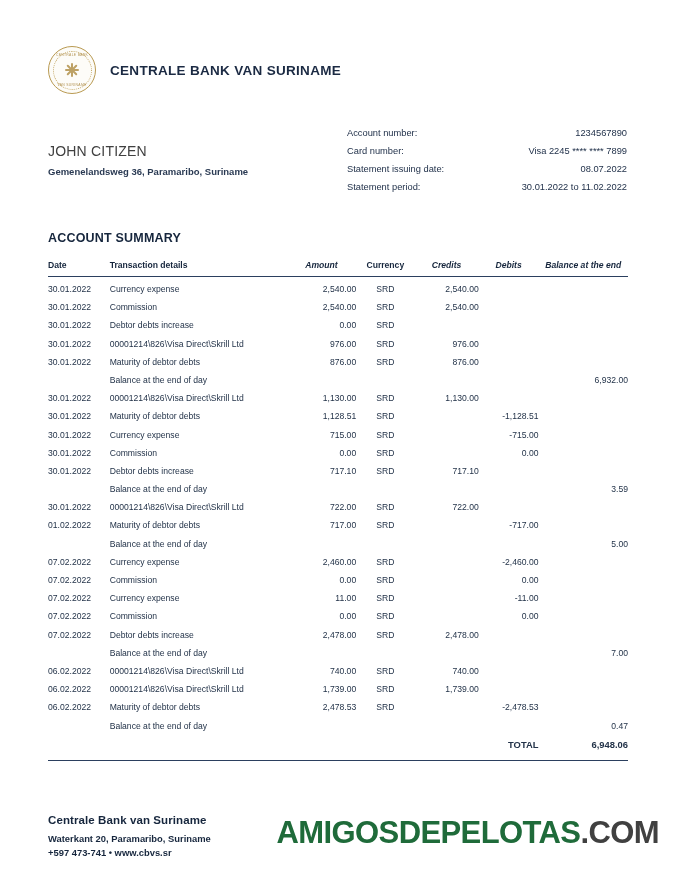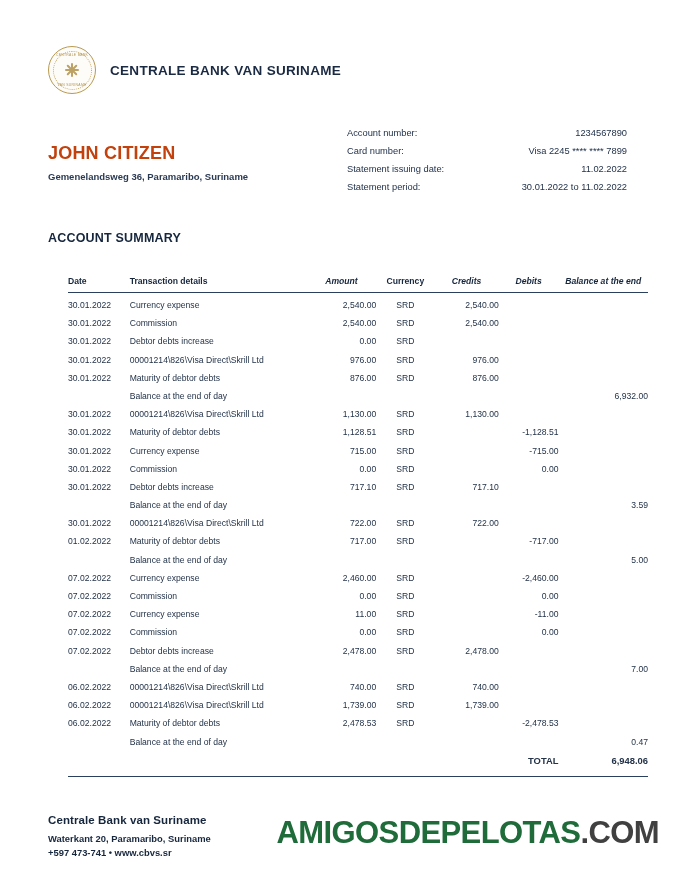--- a/index.html
+++ b/index.html
@@ -90,24 +90,24 @@
     white-space: nowrap;
   }
 
   
   .customer {
     position: absolute;
     left: 48px;
     top: 143px;
   }
   .customer-name {
-    font-size: 18px;
-    font-weight: bold;
+    font-size: 14px;
+    font-weight: normal;
     letter-spacing: 0.2px;
-    color: #c2410c;
+    color: #404040;
     margin: 0 0 7px 0;
   }
   .customer-address {
     font-size: 9.5px;
     font-weight: bold;
     color: #2a3a53;
     margin: 0;
   }
 
   .acct-table {
@@ -134,23 +134,22 @@
     font-size: 12.5px;
     font-weight: bold;
     letter-spacing: 0.2px;
     color: #16263d;
   }
 
   
   .txn-wrap {
     position: absolute;
     left: 48px;
-    top: 276px;
+    top: 260px;
     width: 580px;
-    margin-left: 20px;
   }
   table.txn {
     width: 580px;
     border-collapse: collapse;
     font-size: 8.6px;
   }
   table.txn thead th {
     font-size: 8.6px;
     font-weight: bold;
     color: #16263d;
@@ -250,21 +249,21 @@
       <tr>
         <td class="label">Account number:</td>
         <td class="value">1234567890</td>
       </tr>
       <tr>
         <td class="label">Card number:</td>
         <td class="value">Visa 2245 **** **** 7899</td>
       </tr>
       <tr>
         <td class="label">Statement issuing date:</td>
-        <td class="value">11.02.2022</td>
+        <td class="value">08.07.2022</td>
       </tr>
       <tr>
         <td class="label">Statement period:</td>
         <td class="value">30.01.2022 to 11.02.2022</td>
       </tr>
     </tbody>
   </table>
 
   <div class="section-title">ACCOUNT SUMMARY</div>
 

